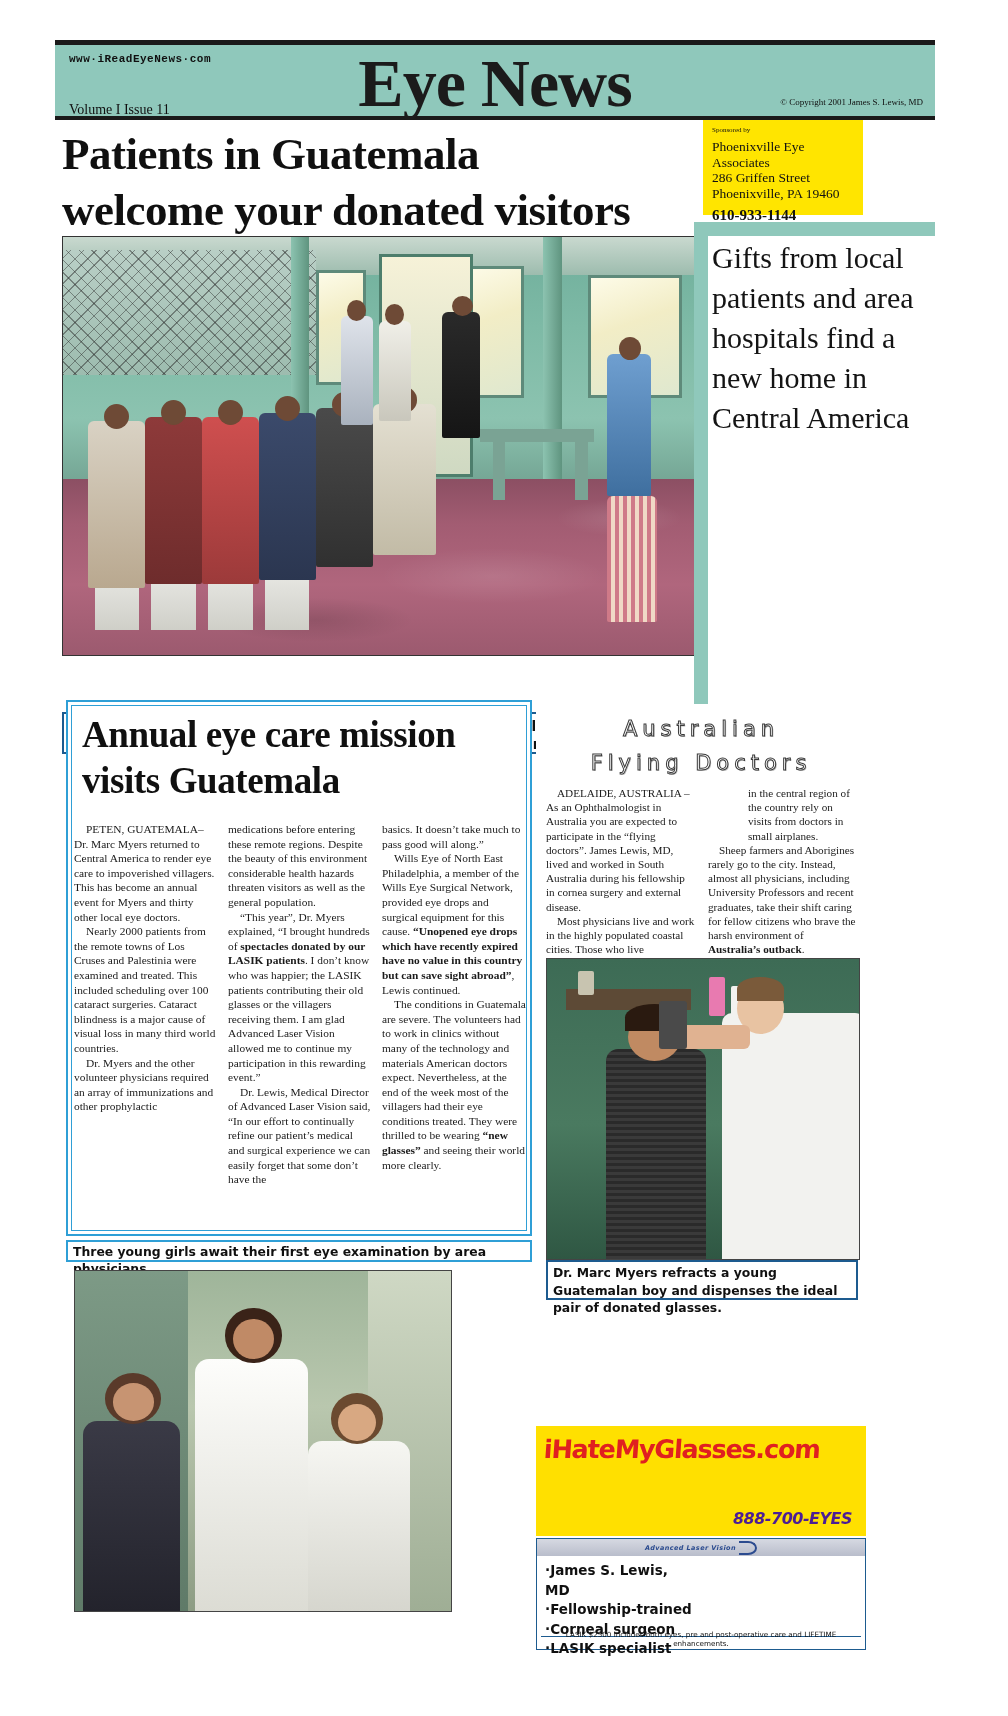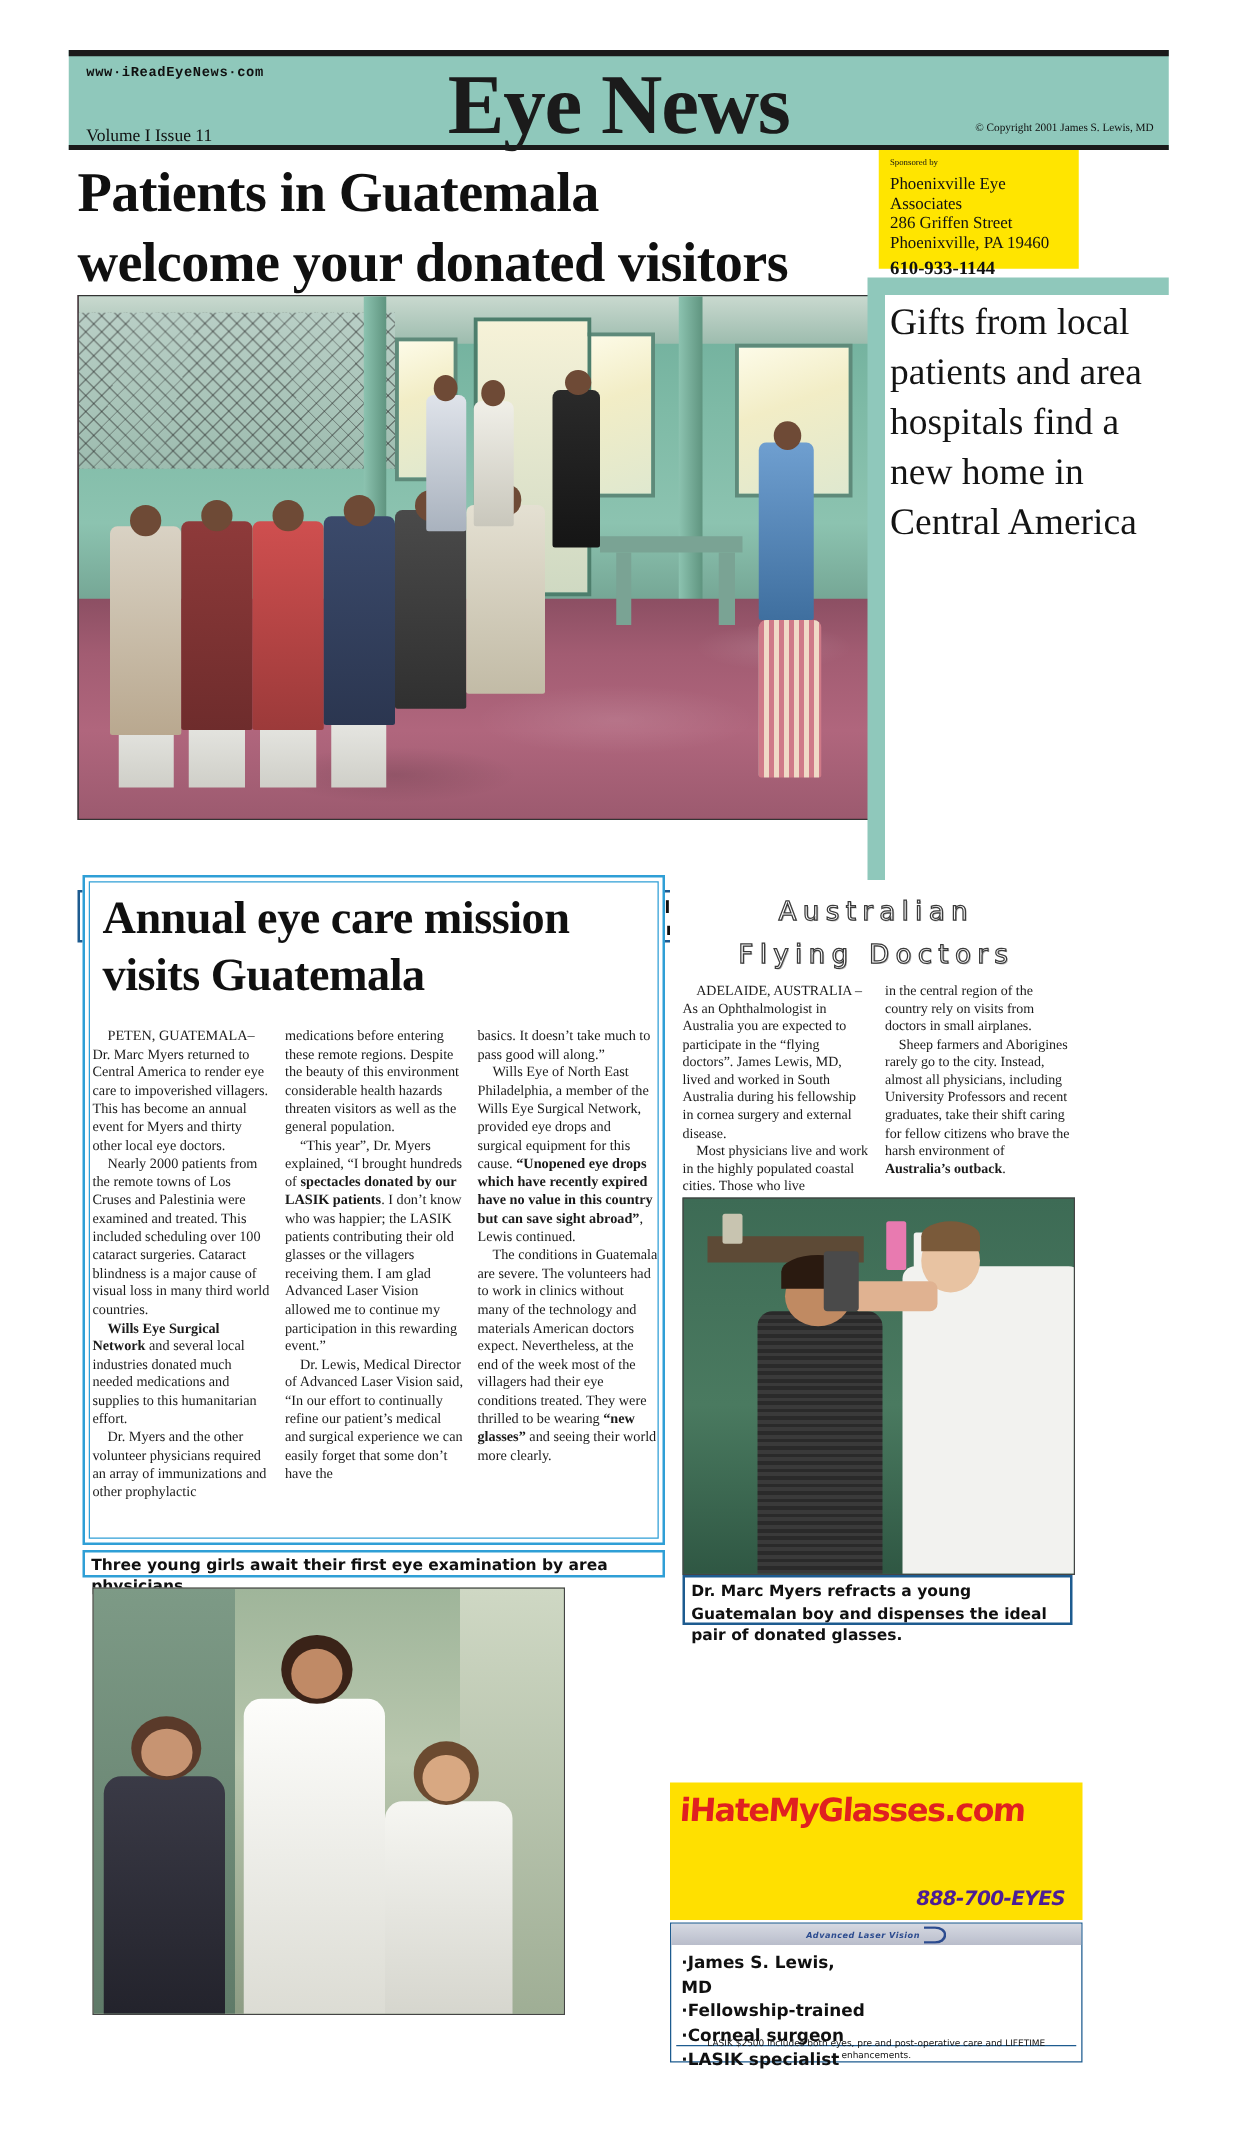--- a/index.html
+++ b/index.html
@@ -165,21 +165,21 @@
     -webkit-text-stroke:1px #3a3a3a;
     text-shadow:1px 1px 0 #bdbdbd;
     font-weight:normal;
   }
   .aus-cols{
     position:absolute;left:546px;top:786px;width:312px;
     display:flex;gap:12px;
   }
   .aus-col{width:150px;font-size:11.2px;line-height:14.2px;color:#1a1a1a;}
   .aus-col p{margin:0;text-indent:11px;}
-  .aus-col p.noind{text-indent:0;}
+  .aus-col p.noind{text-indent:0;margin-left:40px;}
   .aus-col b{font-weight:bold;}
 
   
   .doc-wrap{
     position:absolute;left:546px;top:958px;width:312px;height:300px;
     border:1px solid #444;overflow:hidden;background:#38624f;
   }
   .d-bg{position:absolute;inset:0;background:linear-gradient(180deg,#3d6b55 0%,#4a7a60 55%,#2f5743 100%);}
   .d-shelf{position:absolute;left:6%;top:10%;width:40%;height:7%;background:#5d4a36;}
   .d-bottle{position:absolute;border-radius:2px;}
@@ -320,21 +320,20 @@
   </div>
   <div class="art-head">
     <div>Annual eye care mission</div>
     <div>visits Guatemala</div>
   </div>
 
   <div class="art-cols">
     <div class="art-col">
       <p><span>PETEN, GUATEMALA– Dr. Marc Myers returned to Central America to render eye care to impoverished villagers.  This has become an annual event for Myers and thirty other local eye doctors.</span></p>
       <p><span>Nearly 2000 patients from the remote towns of Los Cruses and Palestinia were examined and treated.  This included scheduling over 100 cataract surgeries.  Cataract blindness is a major cause of visual loss in many third world countries.</span></p>
-      <p><b>Wills Eye Surgical Network</b><span id="c1b"> and several local industries donated much needed medications and supplies to this humanitarian effort.</span></p>
       <p><span>Dr. Myers and the other volunteer physicians required an array of immunizations and other prophylactic</span></p>
     </div>
     <div class="art-col">
       <p class="noind"><span>medications before entering these remote regions.  Despite the beauty of this environment considerable health hazards threaten visitors as well as the general population.</span></p>
       <p><span id="c2a">“This year”, Dr. Myers explained, “I brought hundreds of </span><b>spectacles donated by our LASIK patients</b><span id="c2b">.  I don’t know who was happier;  the LASIK patients contributing their old glasses or the villagers receiving them.  I am glad Advanced Laser Vision allowed me to continue my participation in this rewarding event.”</span></p>
       <p><span>Dr. Lewis, Medical Director of Advanced Laser Vision said, “In our effort to continually refine our patient’s medical and surgical experience we can easily forget that some don’t have the</span></p>
     </div>
     <div class="art-col">
       <p class="noind"><span>basics.  It doesn’t take much to pass good will along.”</span></p>
       <p><span id="c3a">Wills Eye of North East Philadelphia, a member of the Wills Eye Surgical Network, provided eye drops and surgical equipment for this cause.  </span><b>“Unopened eye drops which have recently expired have no value in this country but can save sight abroad”</b><span id="c3b">, Lewis continued.</span></p>

